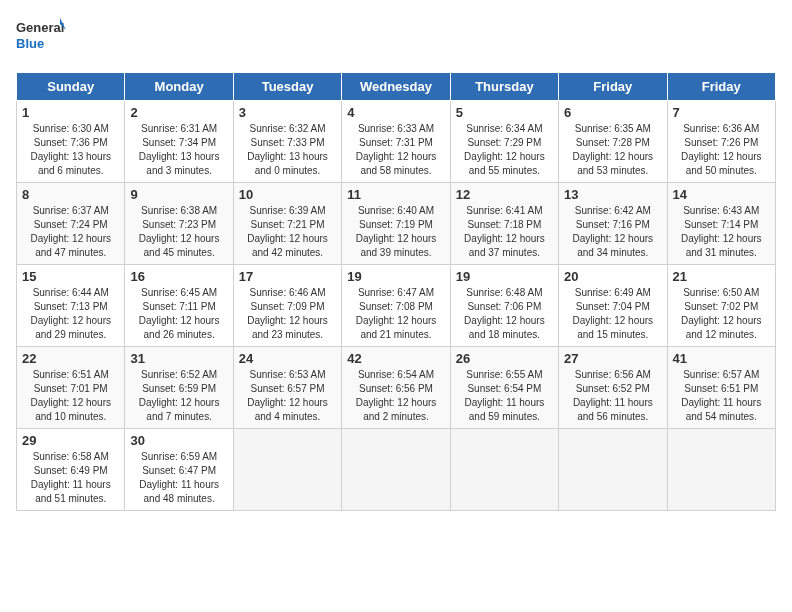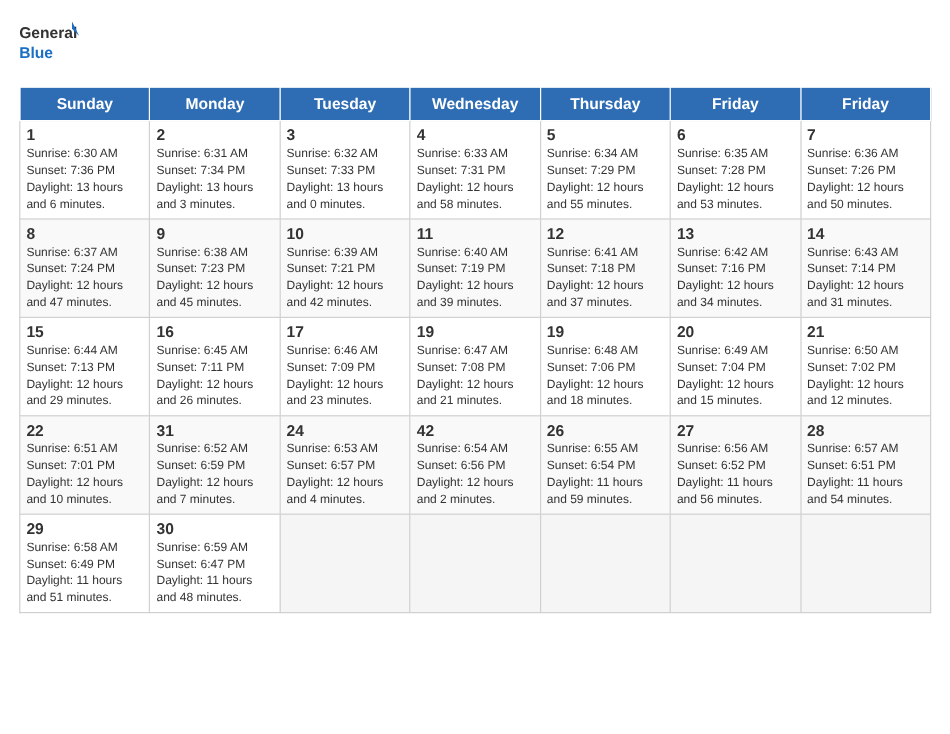--- a/index.html
+++ b/index.html
@@ -63,20 +63,21 @@
     .day-num {
       font-size: 13px;
       font-weight: bold;
       display: block;
       margin-bottom: 2px;
     }
     .day-info {
       font-size: 10px;
       line-height: 1.4;
       color: #333;
+      text-align: center;
     }
     tr:nth-child(even) td:not(.empty) {
       background: #f9f9f9;
     }
   </style>
 </head>
 <body>
 
 <div class="header">
   <div class="logo">
@@ -214,21 +215,21 @@
       </td>
         <td>
         <span class="day-num">26</span>
         <div class="day-info">Sunrise: 6:55 AM<br>Sunset: 6:54 PM<br>Daylight: 11 hours and 59 minutes.</div>
       </td>
         <td>
         <span class="day-num">27</span>
         <div class="day-info">Sunrise: 6:56 AM<br>Sunset: 6:52 PM<br>Daylight: 11 hours and 56 minutes.</div>
       </td>
         <td>
-        <span class="day-num">28</span>
+        <span class="day-num">41</span>
         <div class="day-info">Sunrise: 6:57 AM<br>Sunset: 6:51 PM<br>Daylight: 11 hours and 54 minutes.</div>
       </td>
       </tr>
       <tr>
         <td>
         <span class="day-num">29</span>
         <div class="day-info">Sunrise: 6:58 AM<br>Sunset: 6:49 PM<br>Daylight: 11 hours and 51 minutes.</div>
       </td>
         <td>
         <span class="day-num">30</span>

